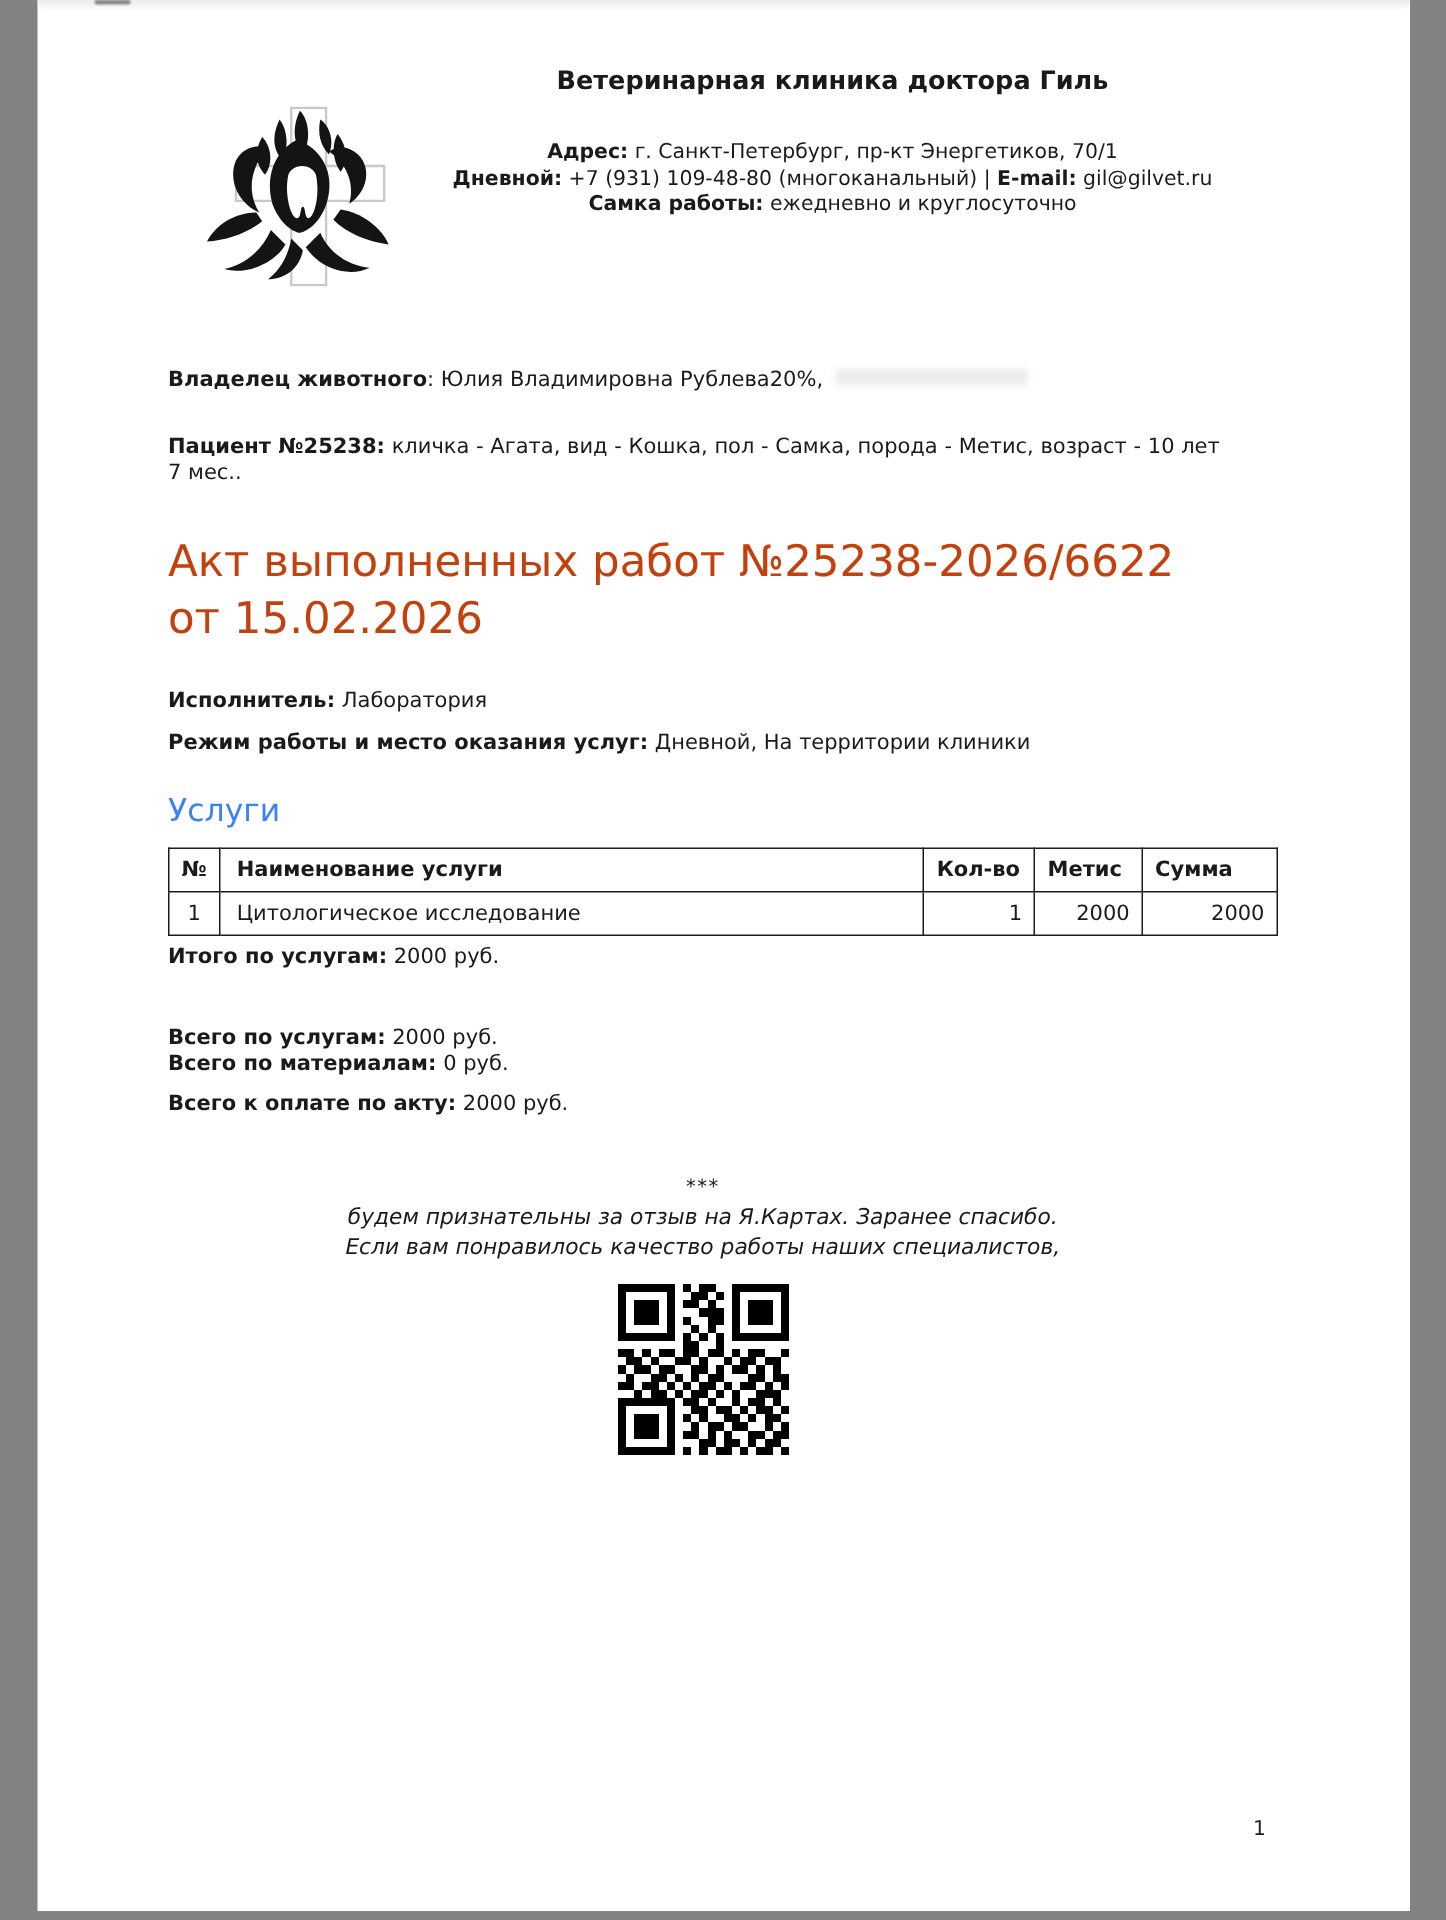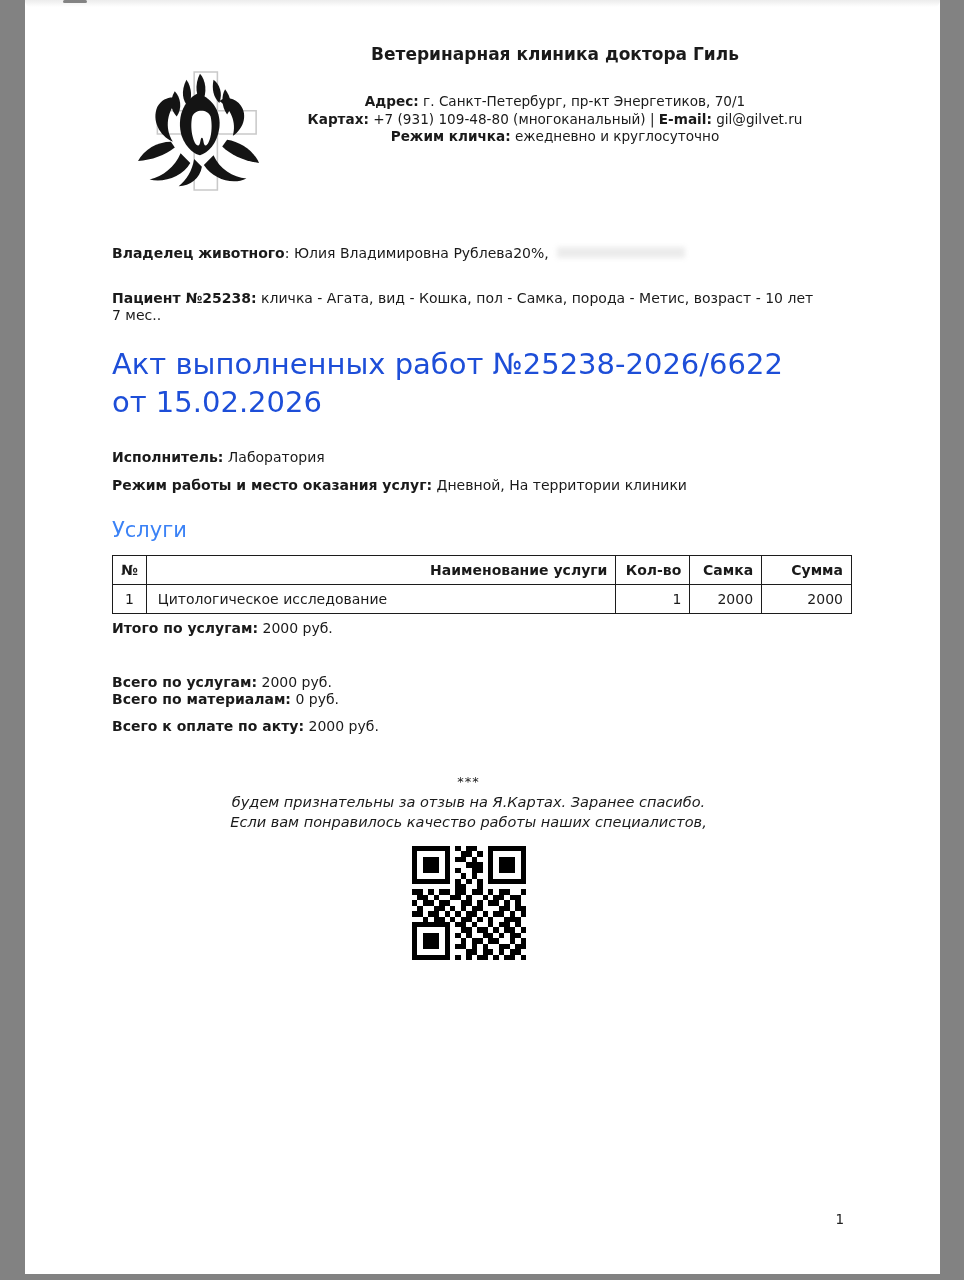--- a/index.html
+++ b/index.html
@@ -35,35 +35,35 @@
   
   .line { font-size:14px; line-height:17px; }
   .owner-line   { margin-top:53px; }
   .patient-line { margin-top:28px; }
   .redact-smudge {
     display:inline-block; width:128px; height:11px; margin-left:8px;
     background:#a8a8a8; opacity:.22; filter:blur(2.5px); vertical-align:baseline;
   }
 
   h1.doc-title {
-    margin-top:21px; font-size:29px; font-weight:400; line-height:38px;
-    color:#1d4ed8; max-width:720px;
+    margin-top:31px; font-size:29px; font-weight:400; line-height:38px;
+    color:#c2410c; max-width:720px;
   }
   .executor-line { margin-top:28px; }
   .mode-line     { margin-top:11px; }
 
   h2.services-heading { margin-top:24px; font-size:21px; font-weight:400; color:#3b82f6; }
 
   table.services-table {
     margin-top:13px; border-collapse:collapse; width:740px; font-size:14px;
   }
   .services-table th, .services-table td {
     border:1px solid #1c1c1c; height:29px; padding:2px 8px; vertical-align:middle;
   }
-  .services-table th { font-weight:bold; text-align:right; }
+  .services-table th { font-weight:bold; text-align:left; }
   .c-num   { width:31px; text-align:center !important; }
   .c-name  { width:487px; padding-left:11px !important; }
   .c-qty   { width:75px; }
   .c-price { width:72px; }
   .c-sum   { width:91px; }
   td.r { text-align:right; }
 
   .subtotal-line { margin-top:6px; }
   .totals-block  { margin-top:37px; line-height:19px; }
   .total-due-line{ margin-top:10px; }
@@ -116,43 +116,43 @@
               <path d="M60 92 C58 104 52 114 44 120 C56 120 66 112 68 100 Z"></path>
             </g>
 
             <path d="M58 48 C55 62 60 78 64 78 C67 78 66 70 68 70 C70 70 69 78 72 78 C76 77 80 62 77 48 C74 40 61 40 58 48 Z" fill="#ffffff"></path>
           </svg>
         </div>
         <div class="header-text">
           <div class="clinic-name">Ветеринарная клиника доктора Гиль</div>
           <div class="clinic-contacts">
             <div><b>Адрес:</b> <span>г. Санкт-Петербург, пр-кт Энергетиков, 70/1</span></div>
-            <div><b>Картах:</b> <span>+7 (931) 109-48-80 (многоканальный)</span> <span>|</span> <b>E-mail:</b> <span>gil@gilvet.ru</span></div>
-            <div><b>Режим кличка:</b> <span>ежедневно и круглосуточно</span></div>
+            <div><b>Дневной:</b> <span>+7 (931) 109-48-80 (многоканальный)</span> <span>|</span> <b>E-mail:</b> <span>gil@gilvet.ru</span></div>
+            <div><b>Самка работы:</b> <span>ежедневно и круглосуточно</span></div>
           </div>
         </div>
       </div>
 
       <div class="line owner-line"><b>Владелец животного</b><span>: Юлия Владимировна Рублева20%,</span><span class="redact-smudge"></span></div>
       <div class="line patient-line"><b>Пациент №25238:</b> <span>кличка - Агата, вид - Кошка, пол - Самка, порода - Метис, возраст - 10 лет 7 мес..</span></div>
 
       <h1 class="doc-title">Акт выполненных работ №25238-2026/6622 от 15.02.2026</h1>
 
       <div class="line executor-line"><b>Исполнитель:</b> <span>Лаборатория</span></div>
       <div class="line mode-line"><b>Режим работы и место оказания услуг:</b> <span>Дневной, На территории клиники</span></div>
 
       <h2 class="services-heading">Услуги</h2>
 
       <table class="services-table">
         <thead>
           <tr>
             <th class="c-num">№</th>
             <th class="c-name">Наименование услуги</th>
             <th class="c-qty">Кол-во</th>
-            <th class="c-price">Самка</th>
+            <th class="c-price">Метис</th>
             <th class="c-sum">Сумма</th>
           </tr>
         </thead>
         <tbody>
           <tr>
             <td class="c-num">1</td>
             <td class="c-name">Цитологическое исследование</td>
             <td class="c-qty r">1</td>
             <td class="c-price r">2000</td>
             <td class="c-sum r">2000</td>

